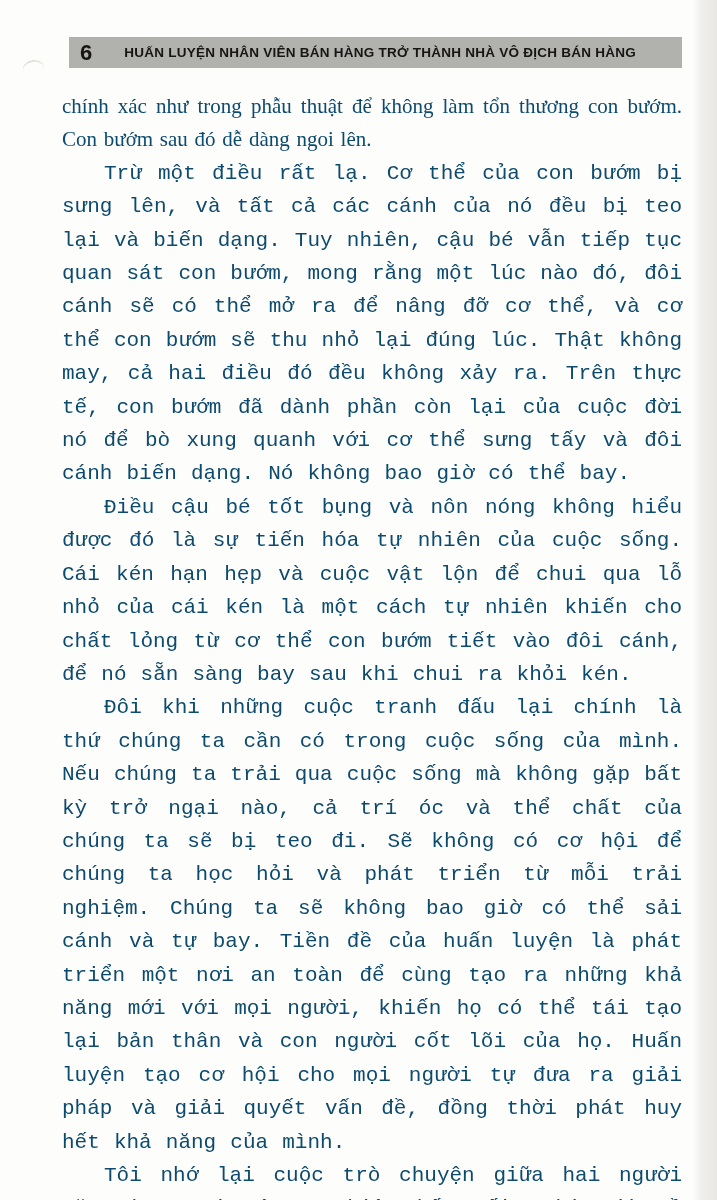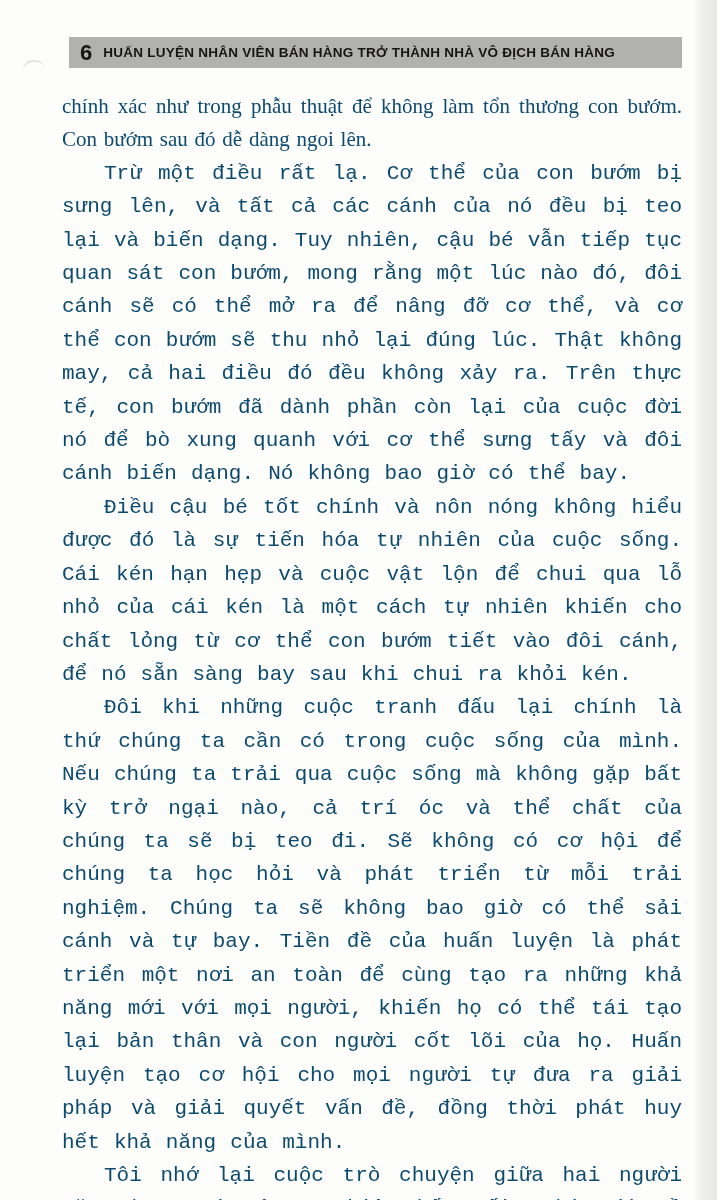--- a/index.html
+++ b/index.html
@@ -59,21 +59,21 @@
   .header-bar .page-num {
     font-size: 22px;
     font-weight: bold;
     margin-left: 11px;
     line-height: 1;
   }
   .header-bar .running-title {
     font-size: 13.5px;
     font-weight: bold;
     letter-spacing: 0.25px;
-    margin-left: 11px;
+    margin-left: 32px;
     line-height: 1;
     white-space: nowrap;
   }
   .body-text {
     position: absolute;
     left: 62px;
     top: 90px;
     width: 620px;
     color: #0c4a6e;
     font-size: 21px;
@@ -98,20 +98,20 @@
   <div class="scan-mark"></div>
 
   <div class="header-bar">
     <span class="page-num">6</span>
     <span class="running-title">HUẤN LUYỆN NHÂN VIÊN BÁN HÀNG TRỞ THÀNH NHÀ VÔ ĐỊCH BÁN HÀNG</span>
   </div>
 
   <div class="body-text">
     <p>chính xác như trong phẫu thuật để không làm tổn thương con bướm. Con bướm sau đó dễ dàng ngoi lên.</p>
     <p class="indent">Trừ một điều rất lạ. Cơ thể của con bướm bị sưng lên, và tất cả các cánh của nó đều bị teo lại và biến dạng. Tuy nhiên, cậu bé vẫn tiếp tục quan sát con bướm, mong rằng một lúc nào đó, đôi cánh sẽ có thể mở ra để nâng đỡ cơ thể, và cơ thể con bướm sẽ thu nhỏ lại đúng lúc. Thật không may, cả hai điều đó đều không xảy ra. Trên thực tế, con bướm đã dành phần còn lại của cuộc đời nó để bò xung quanh với cơ thể sưng tấy và đôi cánh biến dạng. Nó không bao giờ có thể bay.</p>
-    <p class="indent">Điều cậu bé tốt chính và nôn nóng không hiểu được đó là sự tiến hóa tự nhiên của cuộc sống. Cái kén hạn hẹp và cuộc vật lộn để chui qua lỗ nhỏ của cái kén là một cách tự nhiên khiến cho chất lỏng từ cơ thể con bướm tiết vào đôi cánh, để nó sẵn sàng bay sau khi chui ra khỏi kén.</p>
+    <p class="indent">Điều cậu bé tốt bụng và nôn nóng không hiểu được đó là sự tiến hóa tự nhiên của cuộc sống. Cái kén hạn hẹp và cuộc vật lộn để chui qua lỗ nhỏ của cái kén là một cách tự nhiên khiến cho chất lỏng từ cơ thể con bướm tiết vào đôi cánh, để nó sẵn sàng bay sau khi chui ra khỏi kén.</p>
     <p class="indent">Đôi khi những cuộc tranh đấu lại chính là thứ chúng ta cần có trong cuộc sống của mình. Nếu chúng ta trải qua cuộc sống mà không gặp bất kỳ trở ngại nào, cả trí óc và thể chất của chúng ta sẽ bị teo đi. Sẽ không có cơ hội để chúng ta học hỏi và phát triển từ mỗi trải nghiệm. Chúng ta sẽ không bao giờ có thể sải cánh và tự bay. Tiền đề của huấn luyện là phát triển một nơi an toàn để cùng tạo ra những khả năng mới với mọi người, khiến họ có thể tái tạo lại bản thân và con người cốt lõi của họ. Huấn luyện tạo cơ hội cho mọi người tự đưa ra giải pháp và giải quyết vấn đề, đồng thời phát huy hết khả năng của mình.</p>
     <p class="indent">Tôi nhớ lại cuộc trò chuyện giữa hai người gặp nhau tại một sự kiện kết nối. Khi nói về việc từng làm gì để kiếm sống, một người nói: “Tôi yêu công việc của mình. Tôi là giám đốc của một trại dành cho trẻ nhỏ.” Người kia đáp lại, “Nghe có vẻ vui! Tôi cũng làm việc với trẻ em”. Khi được hỏi anh ta đã làm</p>
   </div>
 
   <div class="edge-shadow"></div>
 
 </div>
 
 </body></html>

